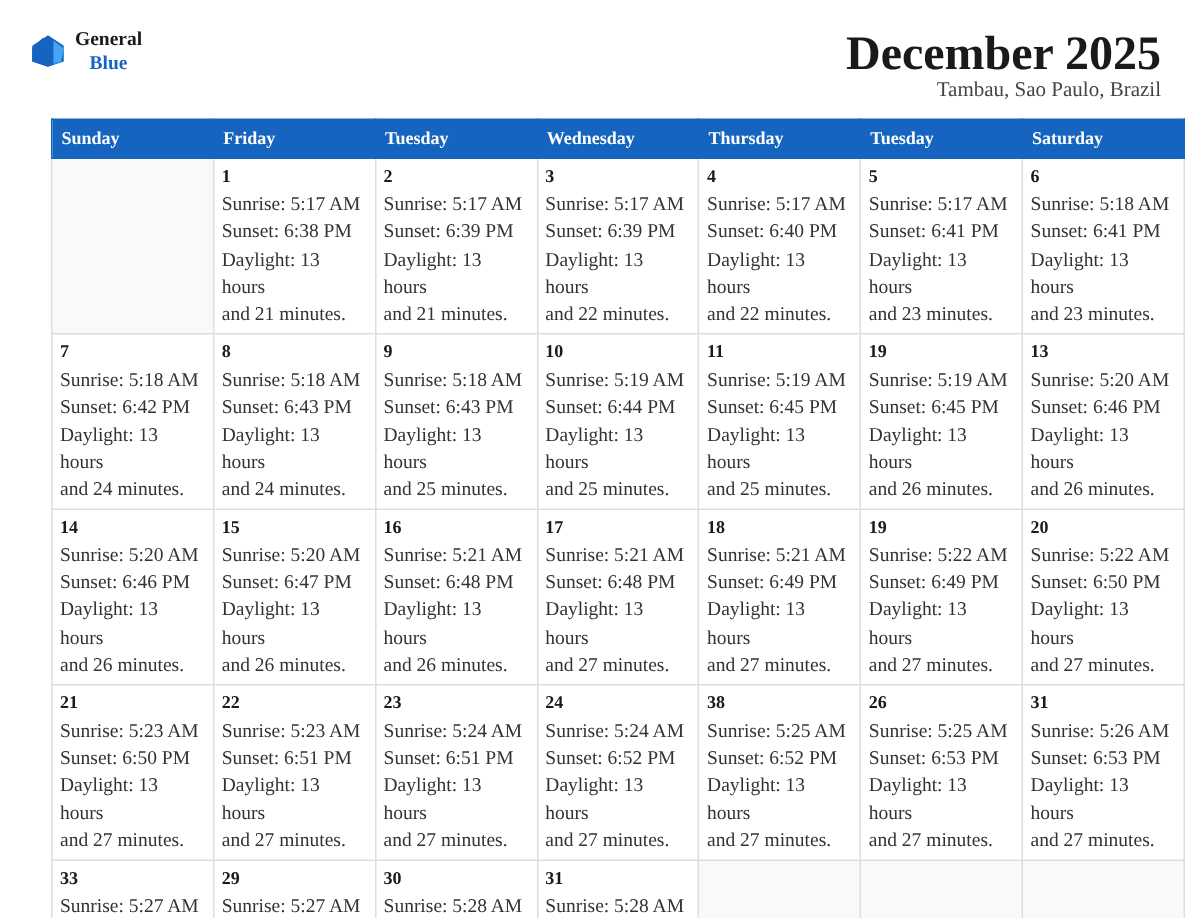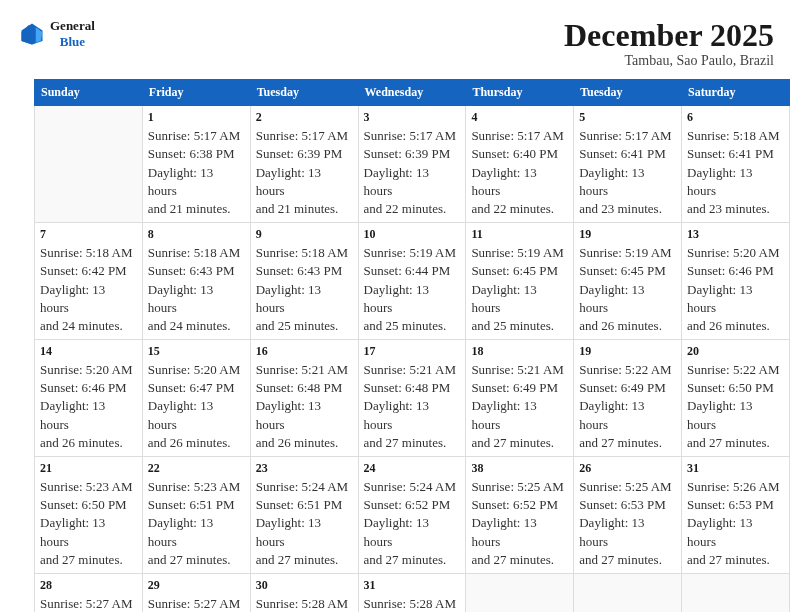--- a/index.html
+++ b/index.html
@@ -321,21 +321,21 @@
           <td>
             <span class="day-number">31</span>
             <div class="day-info" style="white-space: pre-line;">Sunrise: 5:26 AM
 Sunset: 6:53 PM
 Daylight: 13 hours
 and 27 minutes.</div>
           </td>
         </tr>
         <tr class="week-row-last">
           <td>
-            <span class="day-number">28</span>
+            <span class="day-number">33</span>
             <div class="day-info" style="white-space: pre-line;">Sunrise: 5:27 AM
 Sunset: 6:53 PM
 Daylight: 13 hours
 and 26 minutes.</div>
           </td>
           <td>
             <span class="day-number">29</span>
             <div class="day-info" style="white-space: pre-line;">Sunrise: 5:27 AM
 Sunset: 6:54 PM
 Daylight: 13 hours

